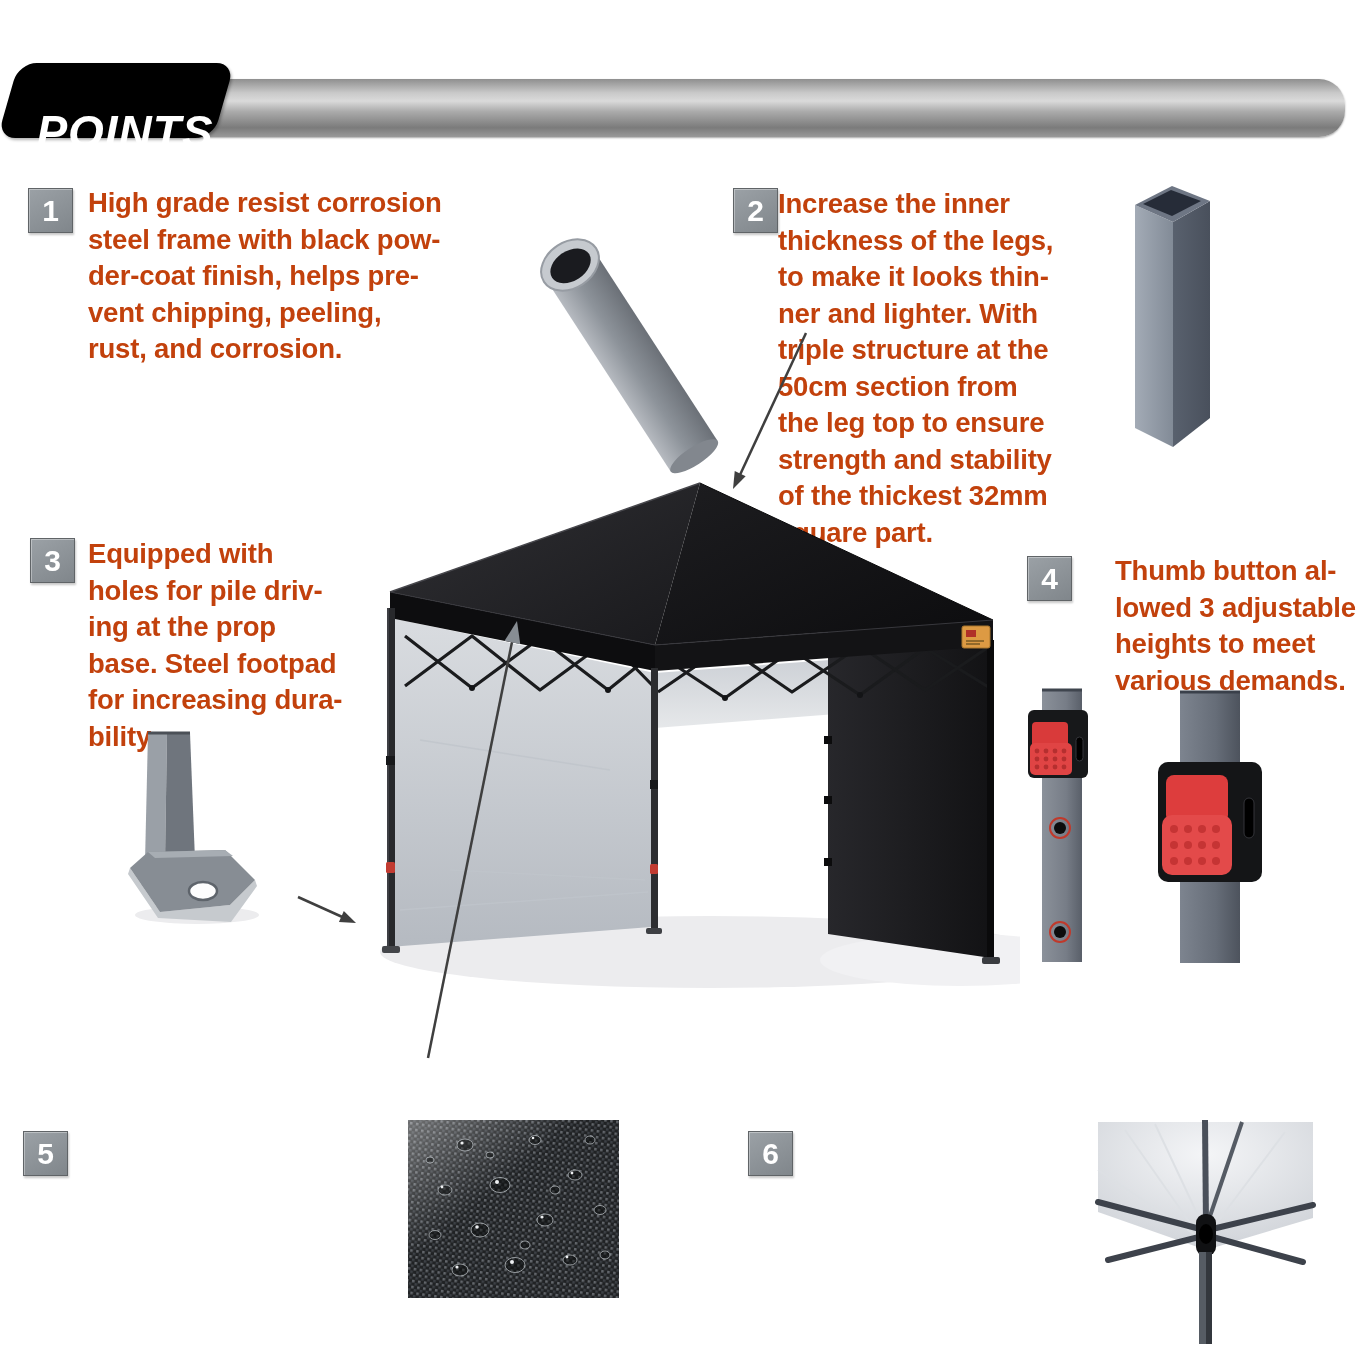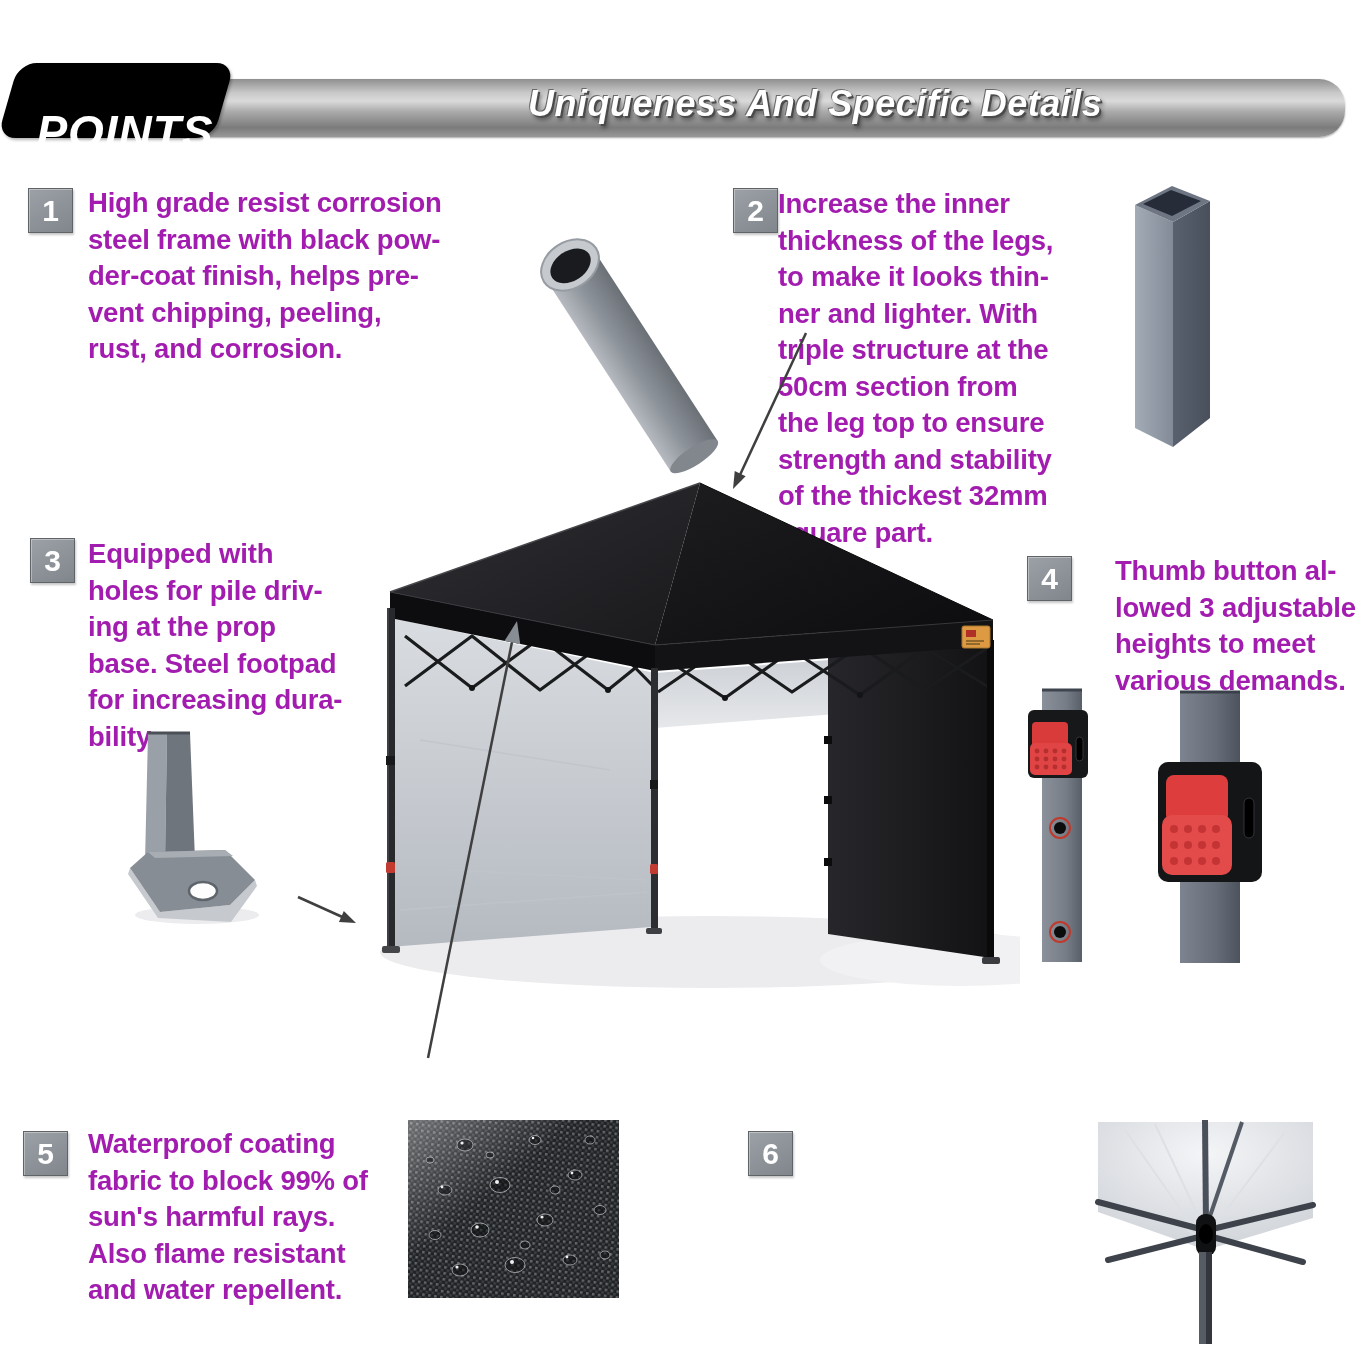--- a/index.html
+++ b/index.html
@@ -15,39 +15,38 @@
           text-shadow:-1px -1px 0 #6a6a6a,2px 2px 0 #4b4b4b,3px 4px 4px rgba(0,0,0,.45);}
   .chip{position:absolute;left:8px;top:63px;width:216px;height:75px;background:#000;
           border-radius:18px;transform:skewX(-16deg);box-shadow:2px 2px 3px rgba(0,0,0,.3);}
   .chip-text{position:absolute;left:30px;top:63px;width:190px;height:75px;line-height:75px;
           text-align:center;font-size:46px;font-weight:bold;font-style:italic;color:#fff;letter-spacing:1px;margin-top:32px;}
   
   .pt-badge{position:absolute;width:43px;height:43px;line-height:43px;text-align:center;
           background:linear-gradient(150deg,#9ba1a6 0%,#80868b 100%);
           border:1px solid #606467;color:#fff;font-size:30px;font-weight:bold;
           box-shadow:inset 1px 1px 0 rgba(255,255,255,.35),1px 2px 2px rgba(0,0,0,.22);}
-  .pt-text{position:absolute;font-size:27.5px;line-height:36.5px;font-weight:bold;color:#a21caf;
+  .pt-text{position:absolute;font-size:27.5px;line-height:36.5px;font-weight:bold;color:#c2410c;
           white-space:pre;letter-spacing:-.2px;}
   #badge1{left:28px;top:188px;} #text1{left:88px;top:185px;}
   #badge2{left:733px;top:188px;} #text2{left:778px;top:186px;}
   #badge3{left:30px;top:538px;} #text3{left:88px;top:536px;}
   #badge4{left:1027px;top:556px;} #text4{left:1115px;top:553px;}
   #badge5{left:23px;top:1131px;} #text5{left:88px;top:1126px;}
   #badge6{left:748px;top:1131px;} #text6{left:822px;top:1126px;}
   
   .ill{position:absolute;}
   svg{display:block;}
 </style>
 </head>
 <body>
 
 <div id="canvas">
 
   <div class="banner"></div>
-  <div class="banner-text">Uniqueness And Specific Details</div>
   <div class="chip"></div>
   <div class="chip-text">POINTS</div>
 
   <div class="pt-badge" id="badge1">1</div>
   <div class="pt-text" id="text1">High grade resist corrosion
 steel frame with black pow-
 der-coat finish, helps pre-
 vent chipping, peeling,
 rust, and corrosion.</div>
   <div class="pt-badge" id="badge2">2</div>
@@ -67,25 +66,20 @@
 ing at the prop
 base. Steel footpad
 for increasing dura-
 bility.</div>
   <div class="pt-badge" id="badge4">4</div>
   <div class="pt-text" id="text4">Thumb button al-
 lowed 3 adjustable
 heights to meet
 various demands.</div>
   <div class="pt-badge" id="badge5">5</div>
-  <div class="pt-text" id="text5">Waterproof coating
-fabric to block 99% of
-sun's harmful rays.
-Also flame resistant
-and water repellent.</div>
   <div class="pt-badge" id="badge6">6</div>
 
   <div class="ill" style="left:505px;top:185px;">
     <svg width="220" height="290" viewBox="0 0 220 290">
       <defs>
         <linearGradient id="tubeGrad" x1="0" y1="0" x2="1" y2="0">
           <stop offset="0" stop-color="#b6bac0"></stop>
             <stop offset=".45" stop-color="#8d939a"></stop>
             <stop offset="1" stop-color="#6b7077"></stop>
         </linearGradient>

